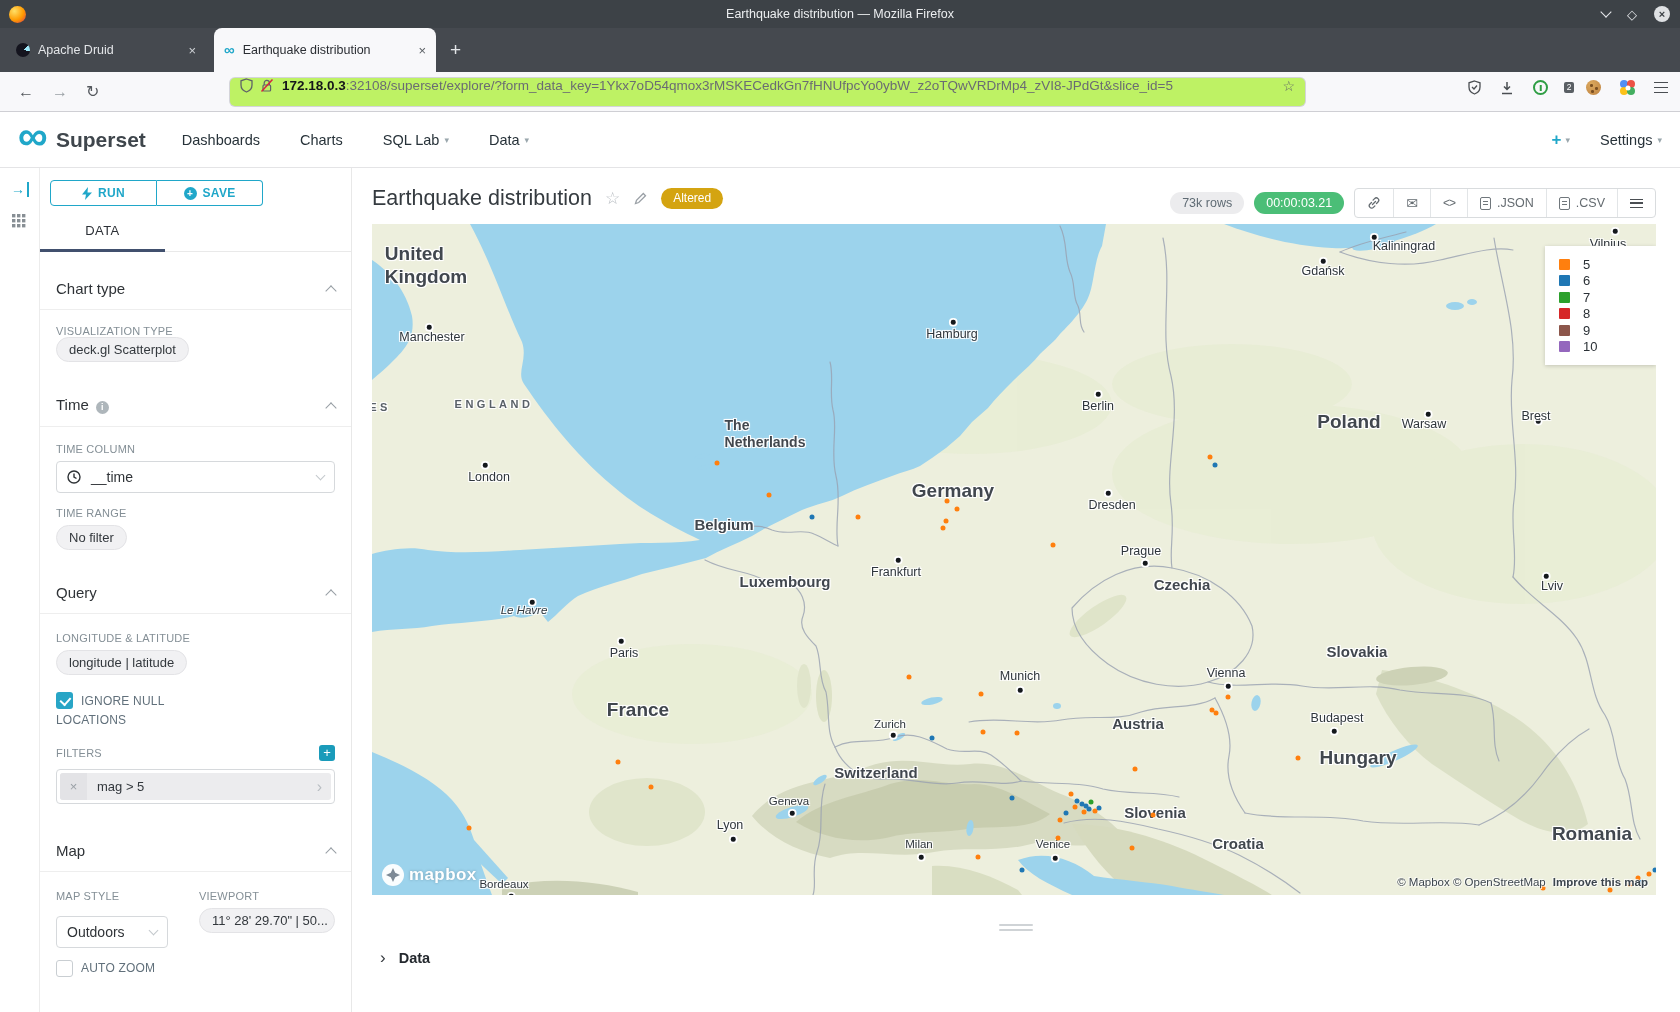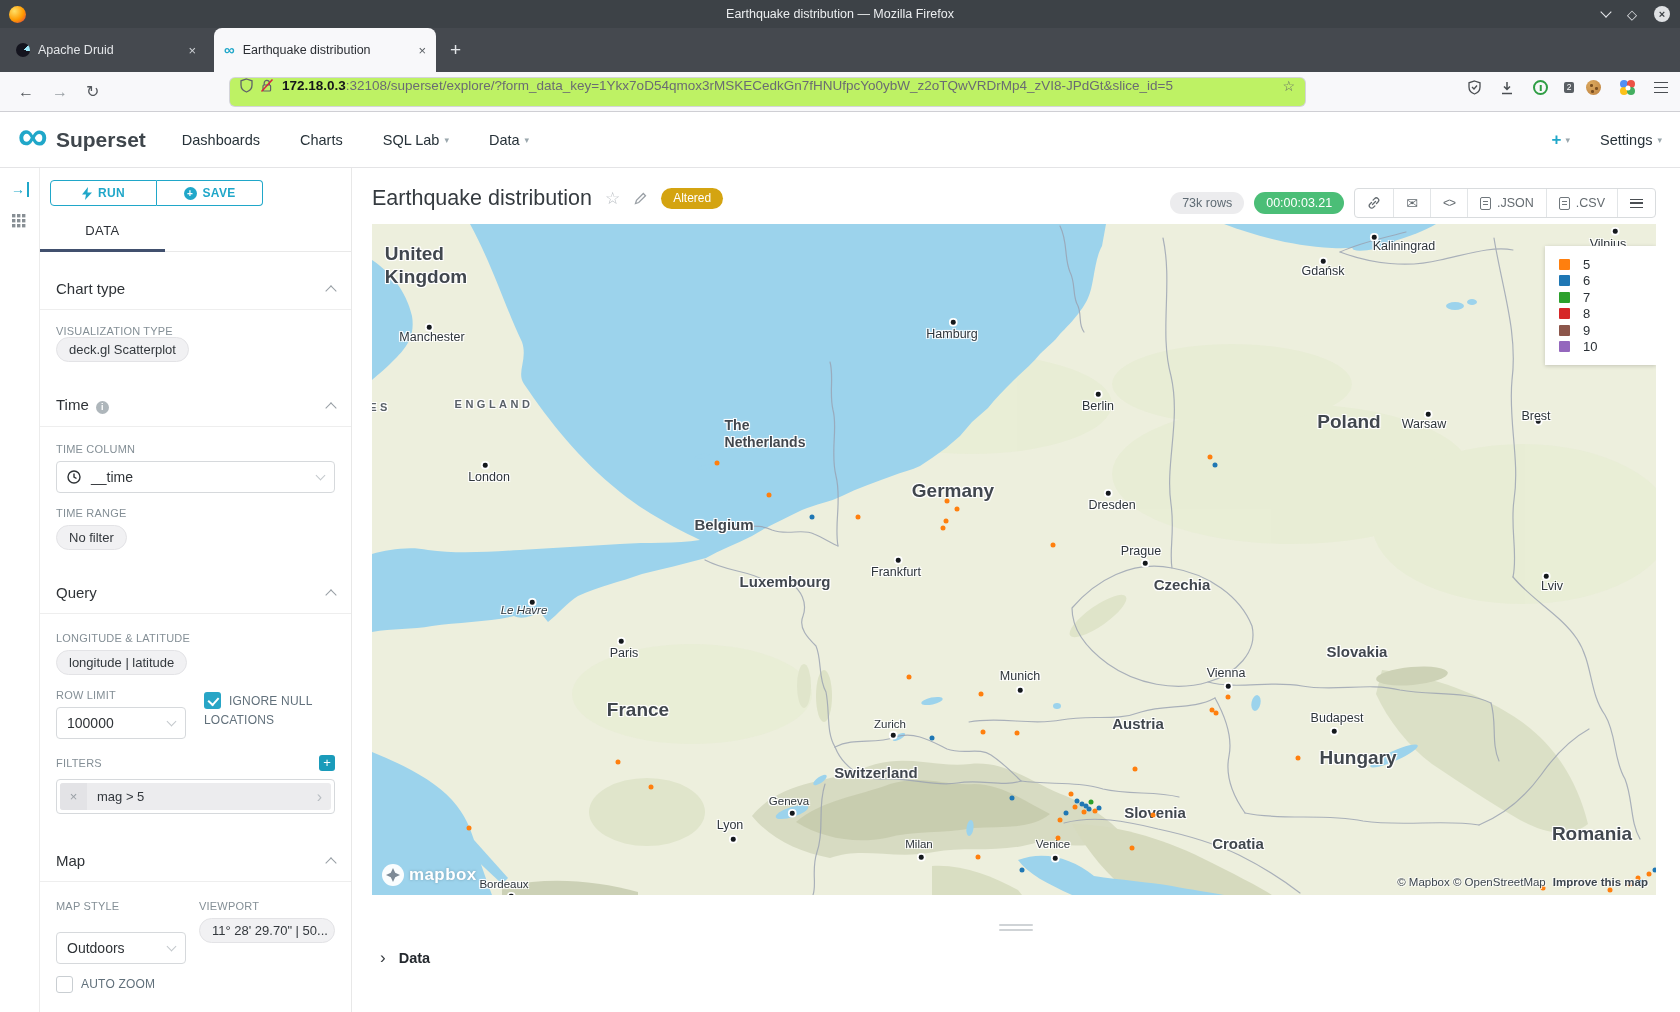--- a/index.html
+++ b/index.html
@@ -303,27 +303,20 @@
     <div class="sec-head">
       <span>Query</span>
         <span class="chev up"></span>
     </div>
   </div>
   <div class="divider"></div>
   <div class="sec">
     <div class="ctl-label" style="margin-top:18px">LONGITUDE &amp; LATITUDE</div>
     <span class="pill" style="margin-top:6px">longitude | latitude</span>
     <div class="row2" style="margin-top:14px">
-      <div style="width:148px">
-        <div class="ctl-label">ROW LIMIT</div>
-        <div class="select" style="margin-top:6px;width:130px">
-          <span>100000</span>
-          <span class="sel-chev"></span>
-        </div>
-      </div>
       <div class="cbwrap" style="width:120px;margin-top:2px">
         <span class="cb checked"></span>
         <span class="cb-label">IGNORE NULL LOCATIONS</span>
       </div>
     </div>
     <div class="filters-row" style="margin-top:16px">
       <span class="ctl-label">FILTERS</span>
       <span class="add-btn">+</span>
     </div>
     <div class="filter-box">
@@ -339,21 +332,21 @@
     <div class="sec-head">
       <span>Map</span>
         <span class="chev up"></span>
     </div>
   </div>
   <div class="divider"></div>
   <div class="sec">
     <div class="row2" style="margin-top:18px">
       <div style="width:148px">
         <div class="ctl-label">MAP STYLE</div>
-        <div class="select" style="margin-top:20px;width:130px">
+        <div class="select" style="margin-top:14px;width:112px">
           <span>Outdoors</span>
           <span class="sel-chev"></span>
         </div>
         <div class="row2" style="margin-top:12px;align-items:center">
           <span class="cb empty"></span>
           <span class="cb-label" style="margin-left:8px">AUTO ZOOM</span>
         </div>
       </div>
       <div style="flex:1">
         <div class="ctl-label">VIEWPORT</div>

